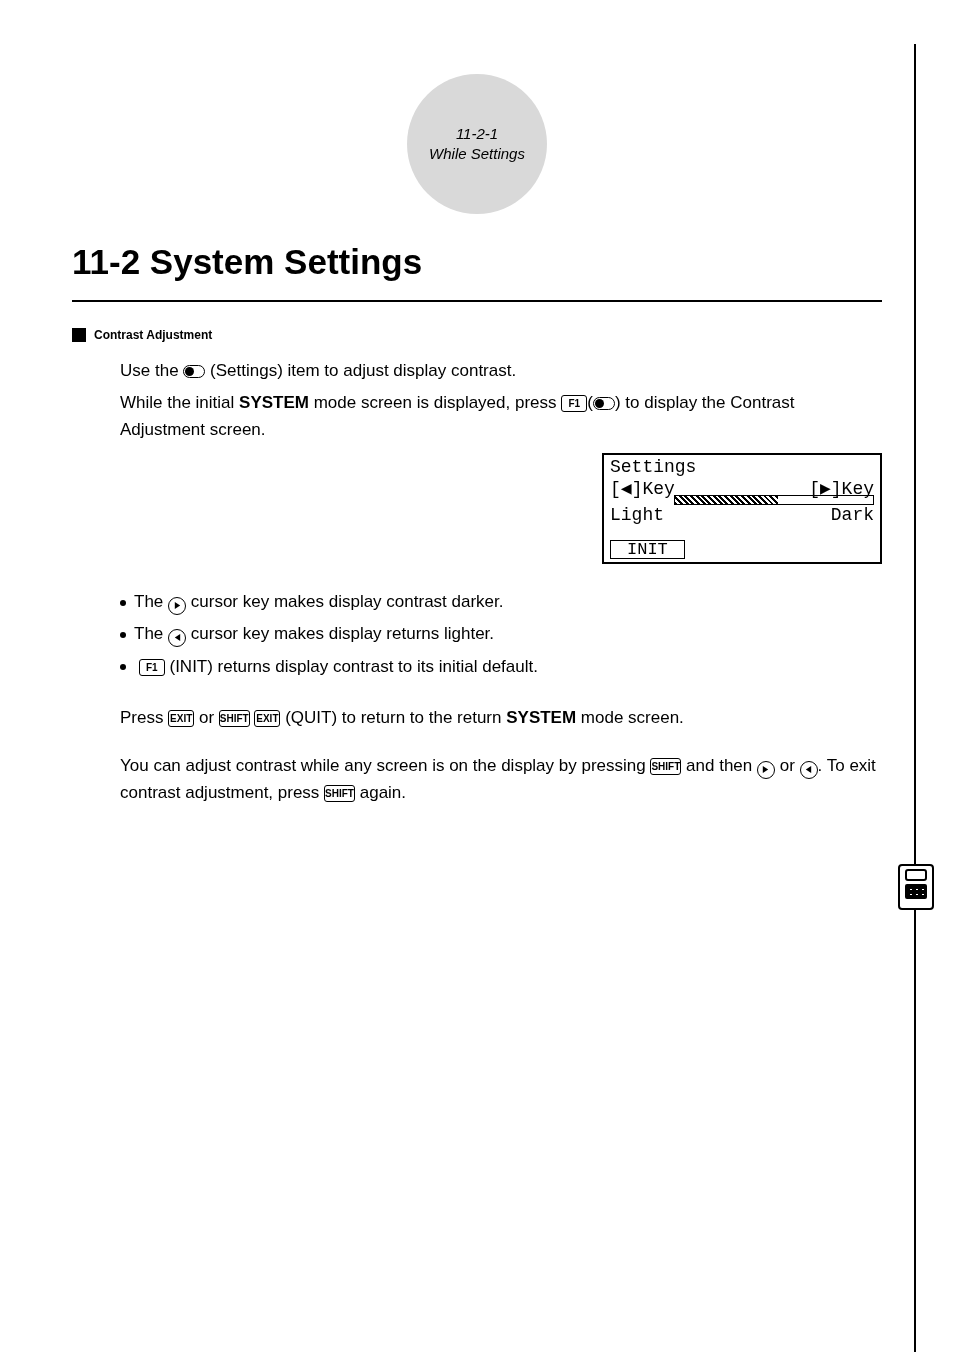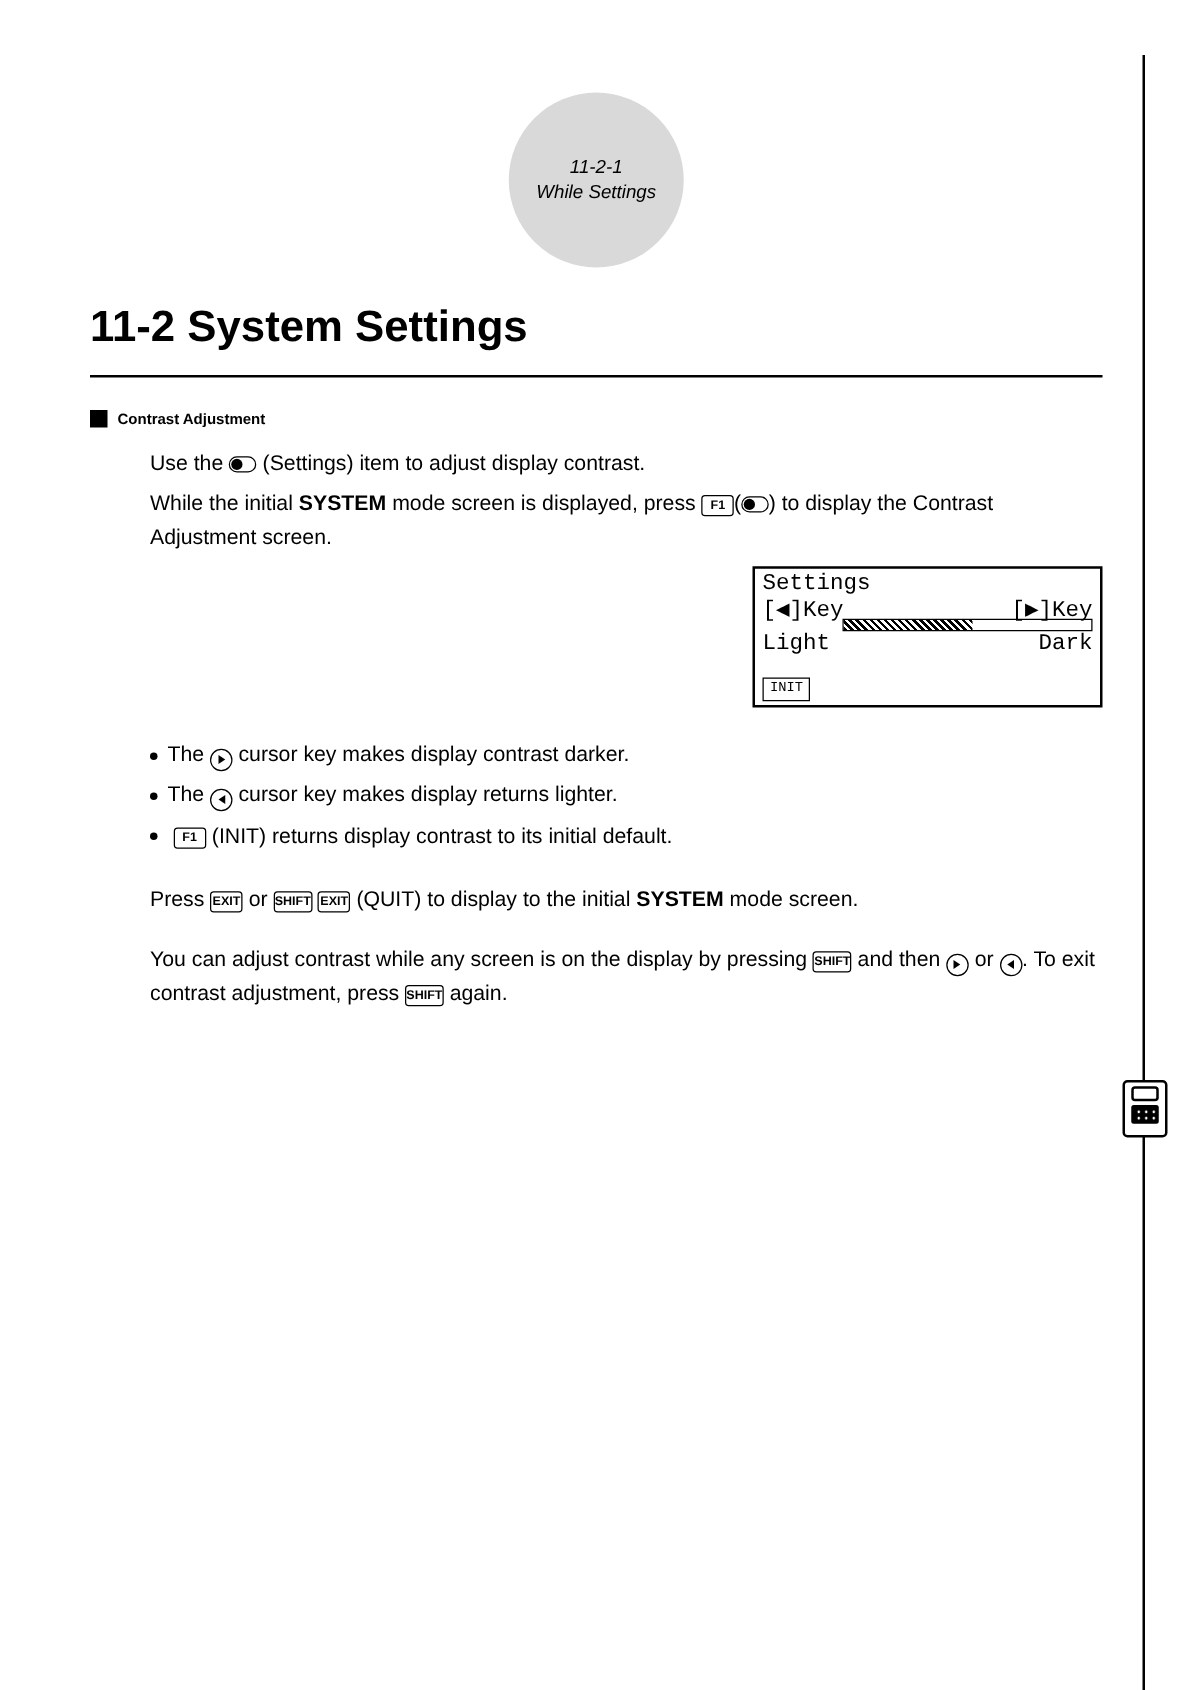--- a/index.html
+++ b/index.html
@@ -52,21 +52,21 @@
   }
   .lcd-top { padding: 2px 6px 0 6px; }
   .lcd-row { display: flex; justify-content: space-between; padding: 0 6px; }
   .lcd-bar-wrap { padding: 0 6px 0 70px; }
   .lcd-bar { height: 10px; border: 1.5px solid #000; position: relative; margin-top: -4px; }
   .lcd-bar::before {
     content: ""; position: absolute; left: 0; top: 0; bottom: 0; right: 48%;
     background: repeating-linear-gradient(45deg,#000 0 2px,#fff 2px 4px);
   }
   .lcd-btn { margin-top: 14px; padding: 0 6px 3px 6px; }
-  .lcd-btn span { display: inline-block; border: 1.5px solid #000; padding: 0 5px; font-size: 11px; line-height: 17px; }
+  .lcd-btn span { display: inline-block; border: 1.5px solid #000; padding: 0 16px; font-size: 17px; line-height: 17px; }
 
   .clearfix::after { content: ""; display: block; clear: both; }
 
   
   .calcicon {
     position: absolute; right: 20px; top: 820px; width: 36px; height: 46px;
     border: 2px solid #000; border-radius: 4px; background: #fff;
     display: flex; flex-direction: column; align-items: center; padding: 3px; gap: 3px;
   }
   .calcicon .scr { width: 22px; height: 12px; border: 2px solid #000; border-radius: 3px; }
@@ -157,21 +157,21 @@
         <span>(INIT) returns display contrast to its initial default.</span>
       </li>
     </ul>
 
     <p style="margin-top:22px">
       <span>Press </span>
       <span class="key">EXIT</span>
       <span> or </span>
       <span class="key">SHIFT</span>
       <span class="key">EXIT</span>
-      <span>(QUIT) to display to the initial </span>
+      <span>(QUIT) to return to the return </span>
       <b>SYSTEM</b>
       <span> mode screen.</span>
     </p>
 
     <p style="margin-top:22px">
       <span>You can adjust contrast while any screen is on the display by pressing </span>
       <span class="key">SHIFT</span>
       <span> and then </span>
       <span class="ckey">
           <svg viewBox="0 0 10 10">

